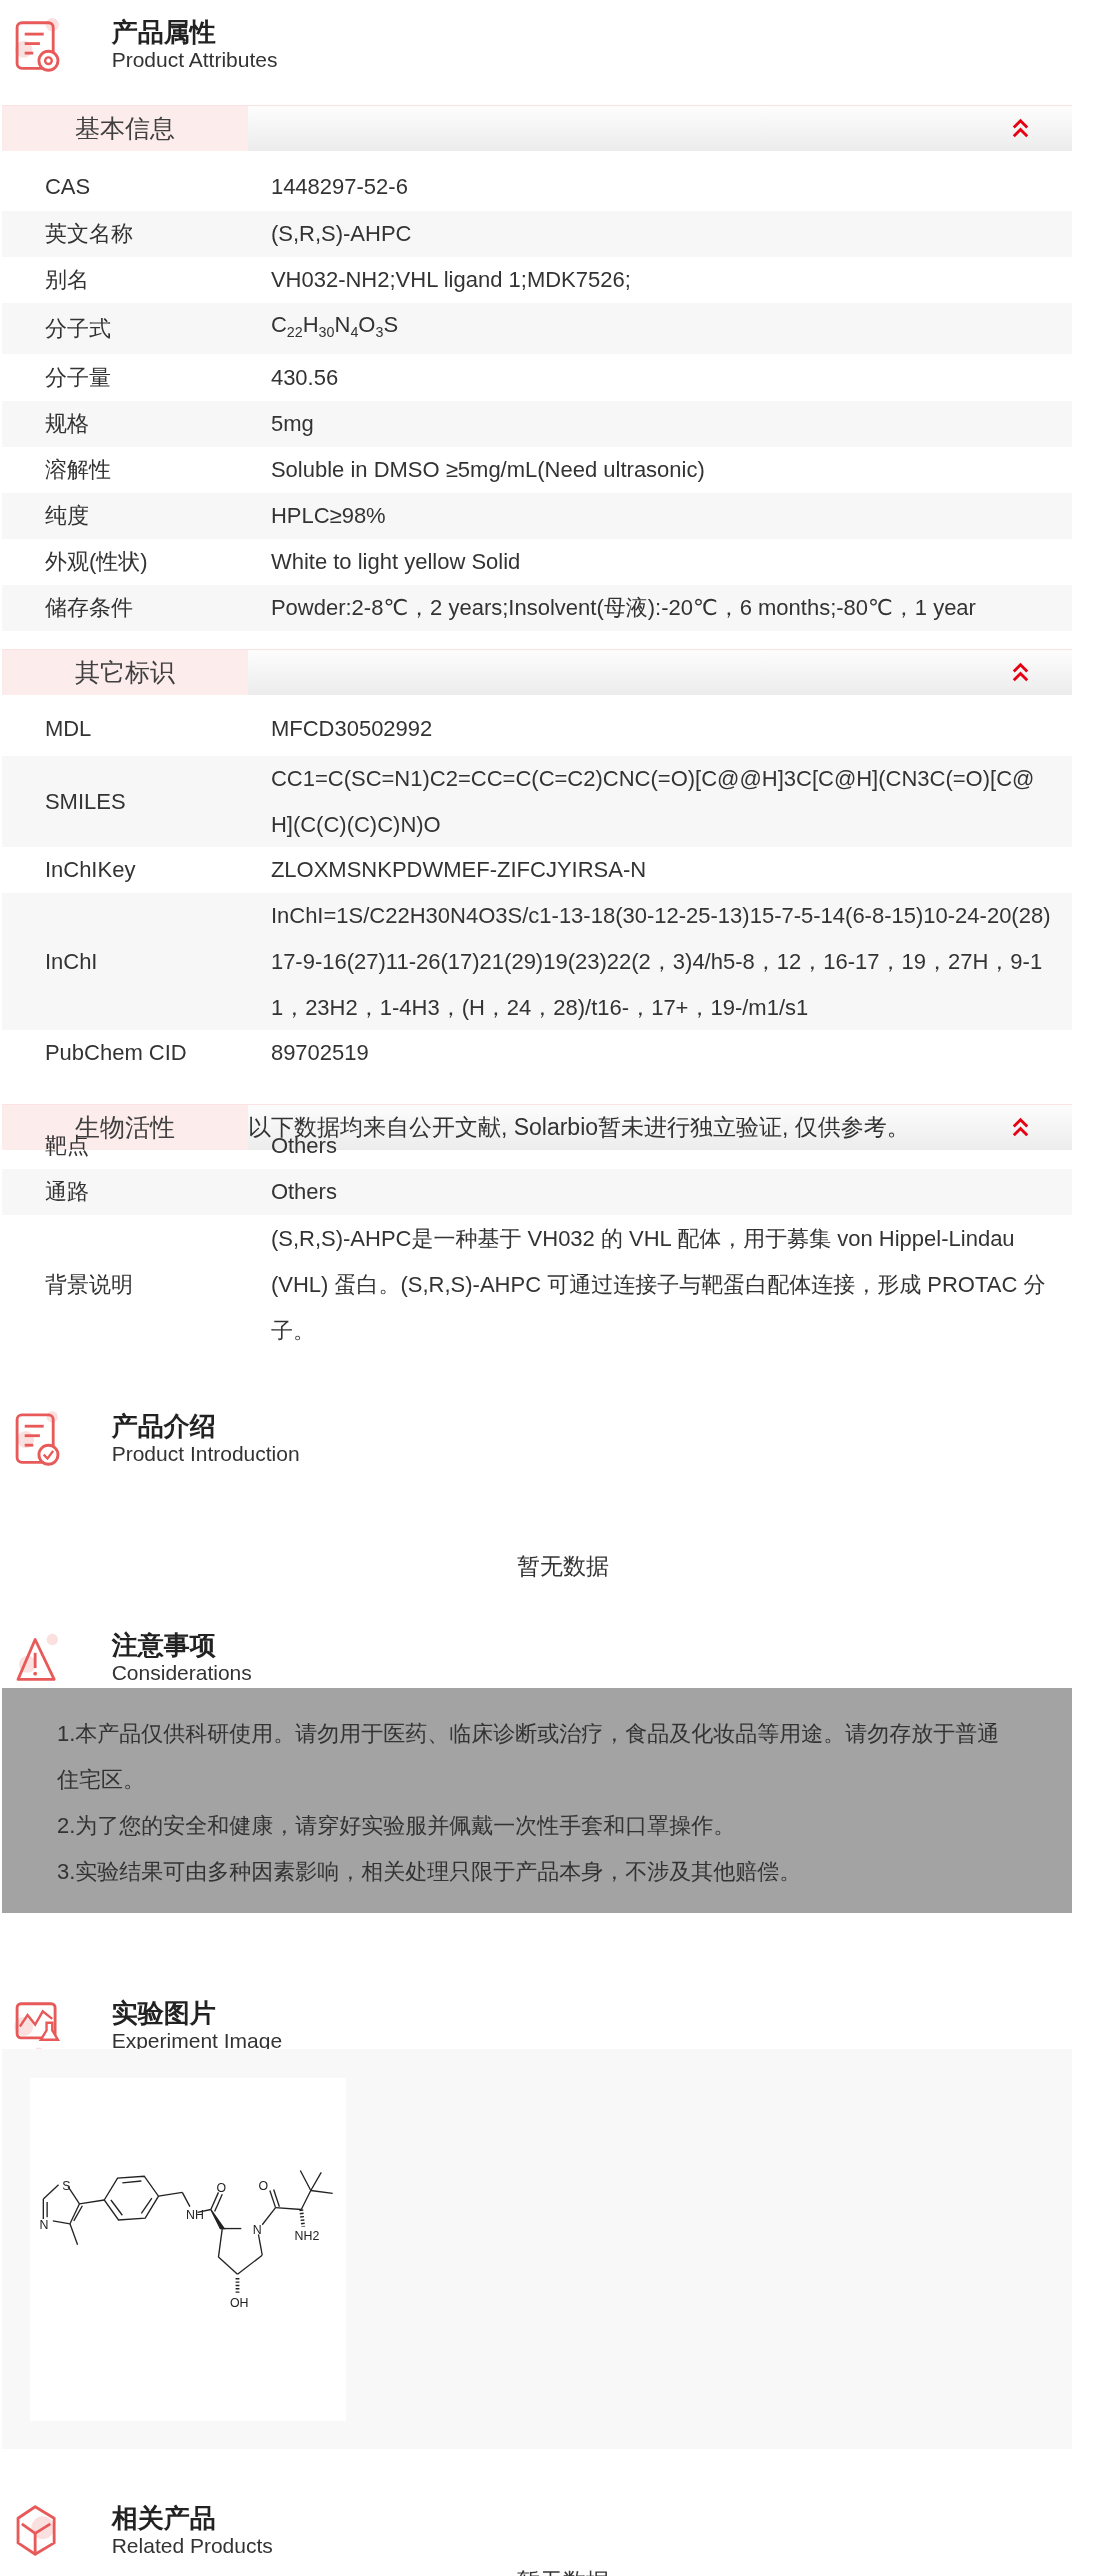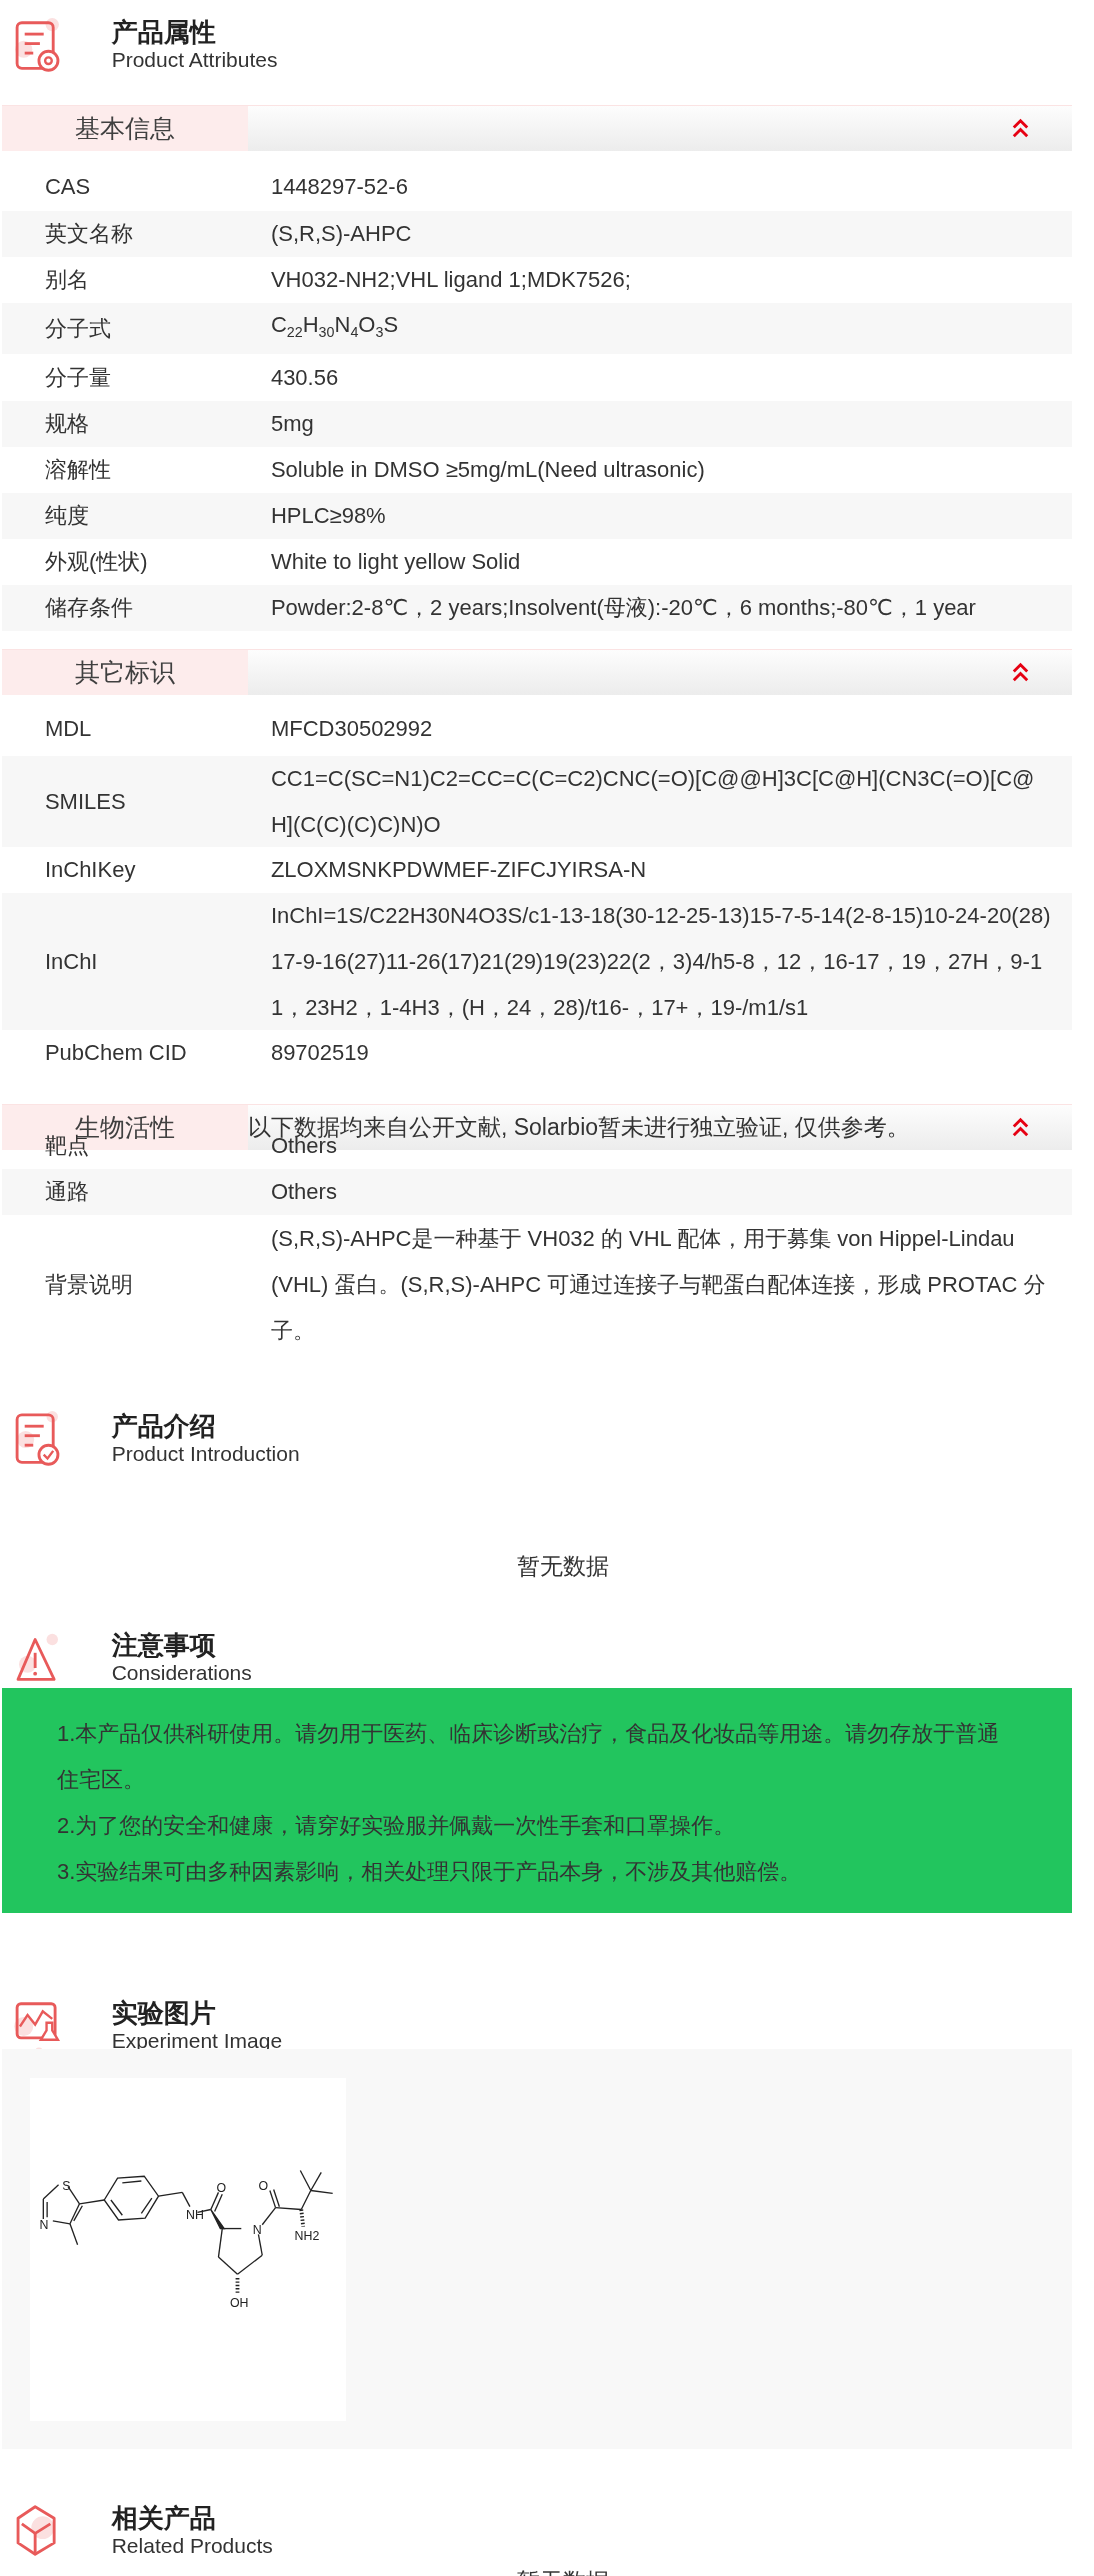--- a/index.html
+++ b/index.html
@@ -21,21 +21,21 @@
 
   .attr-table { position: absolute; left: 1.9px; width: 1070px; }
   .row { display: flex; align-items: center; min-height: 46px; }
   .row.alt { background: #f7f7f7; }
   .row .k { width: 269px; padding-left: 43px; font-size: 22px; color: #333; flex: 0 0 269px; }
   .row .v { flex: 1; font-size: 22px; color: #333; line-height: 46px; padding-right: 19px; }
   .row .v sub { font-size: 14.3px; vertical-align: -4.8px; }
 
   .nodata { position: absolute; left: 16px; width: 1094px; text-align: center; font-size: 23px; color: #333; }
 
-  .notice-box { position: absolute; left: 1.9px; top: 1688px; width: 1070px; height: 225px; background: #22c55e; padding: 23px 55px 0 55px; }
+  .notice-box { position: absolute; left: 1.9px; top: 1688px; width: 1070px; height: 225px; background: #a3a3a3; padding: 23px 55px 0 55px; }
   .notice-box p { font-size: 22px; line-height: 46px; color: #333; }
 
   .img-box { position: absolute; left: 1.9px; top: 2049px; width: 1070px; height: 400px; background: #f8f8f8; }
   .img-frame { position: absolute; left: 28.5px; top: 28.5px; width: 316px; height: 343px; background: #fff; }
 </style>
 </head>
 <body>
 
 <div class="sec-head" style="top:17px">
   <svg class="ico" viewBox="0 0 50 60">
@@ -123,21 +123,21 @@
   <div class="row alt" style="height:91px">
     <div class="k">SMILES</div>
     <div class="v" style="word-break:break-all">CC1=C(SC=N1)C2=CC=C(C=C2)CNC(=O)[C@@H]3C[C@H](CN3C(=O)[C@H](C(C)(C)C)N)O</div>
   </div>
   <div class="row" style="height:46px">
     <div class="k">InChIKey</div>
     <div class="v">ZLOXMSNKPDWMEF-ZIFCJYIRSA-N</div>
   </div>
   <div class="row alt" style="height:137px">
     <div class="k">InChI</div>
-    <div class="v" style="word-break:break-all">InChI=1S/C22H30N4O3S/c1-13-18(30-12-25-13)15-7-5-14(2-8-15)10-24-20(28)17-9-16(27)11-26(17)21(29)19(23)22(2，3)4/h5-8，12，16-17，19，27H，9-11，23H2，1-4H3，(H，24，28)/t16-，17+，19-/m1/s1</div>
+    <div class="v" style="word-break:break-all">InChI=1S/C22H30N4O3S/c1-13-18(30-12-25-13)15-7-5-14(6-8-15)10-24-20(28)17-9-16(27)11-26(17)21(29)19(23)22(2，3)4/h5-8，12，16-17，19，27H，9-11，23H2，1-4H3，(H，24，28)/t16-，17+，19-/m1/s1</div>
   </div>
   <div class="row" style="height:46px">
     <div class="k">PubChem CID</div>
     <div class="v">89702519</div>
   </div>
 </div>
 
 <div class="band" style="top:1104px">
   <div class="tab">生物活性</div>
   <div class="note">以下数据均来自公开文献, Solarbio暂未进行独立验证, 仅供参考。</div>

